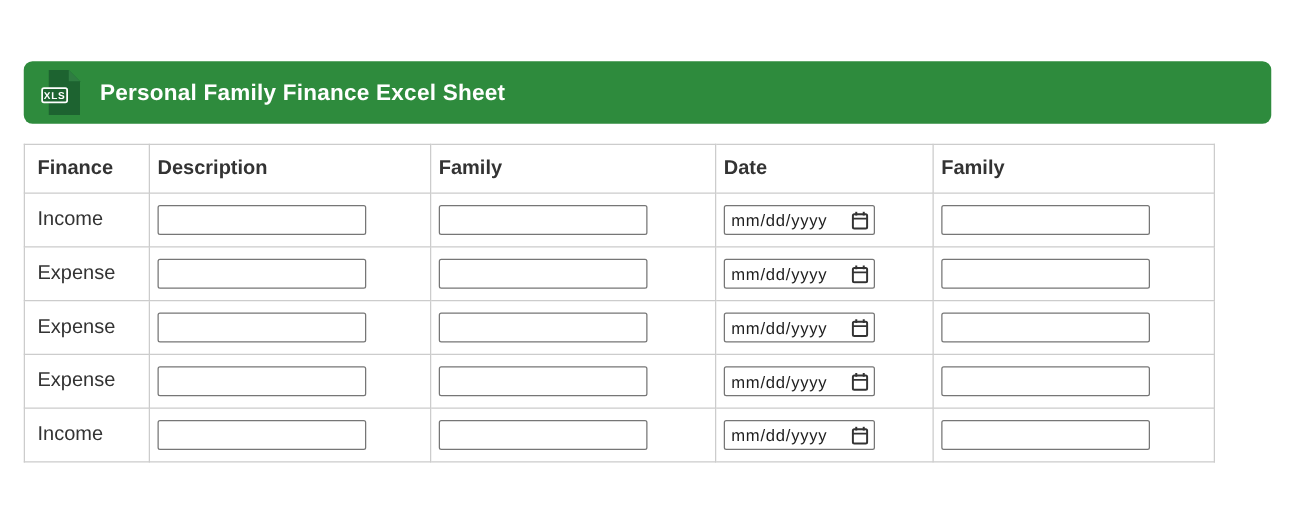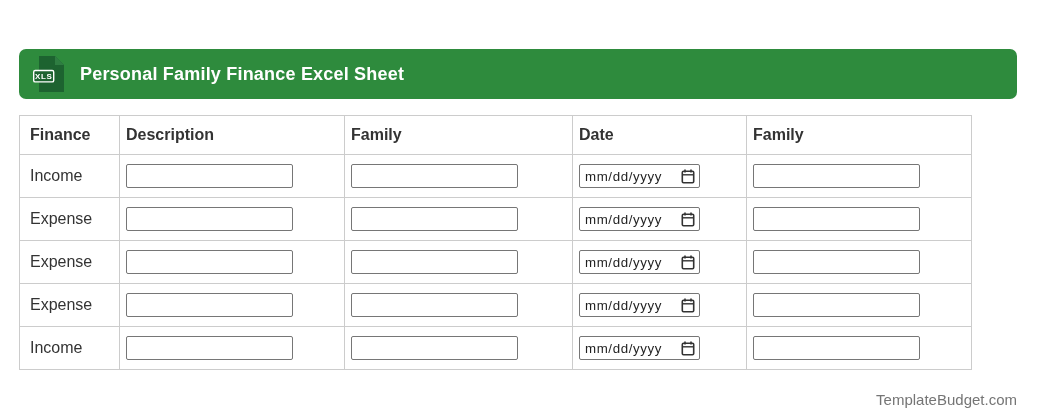--- a/index.html
+++ b/index.html
@@ -219,15 +219,14 @@
               <line x1="1.5" y1="5.8" x2="12.5" y2="5.8" stroke="#333" stroke-width="1.4"></line>
             </svg>
           </span>
         </td>
         <td><input type="text" class="ti" style=""></td>
       </tr>
 
     </tbody>
   </table>
 
-  <div class="footer">TemplateBudget.com</div>
 
 </div>
 
 </body></html>

